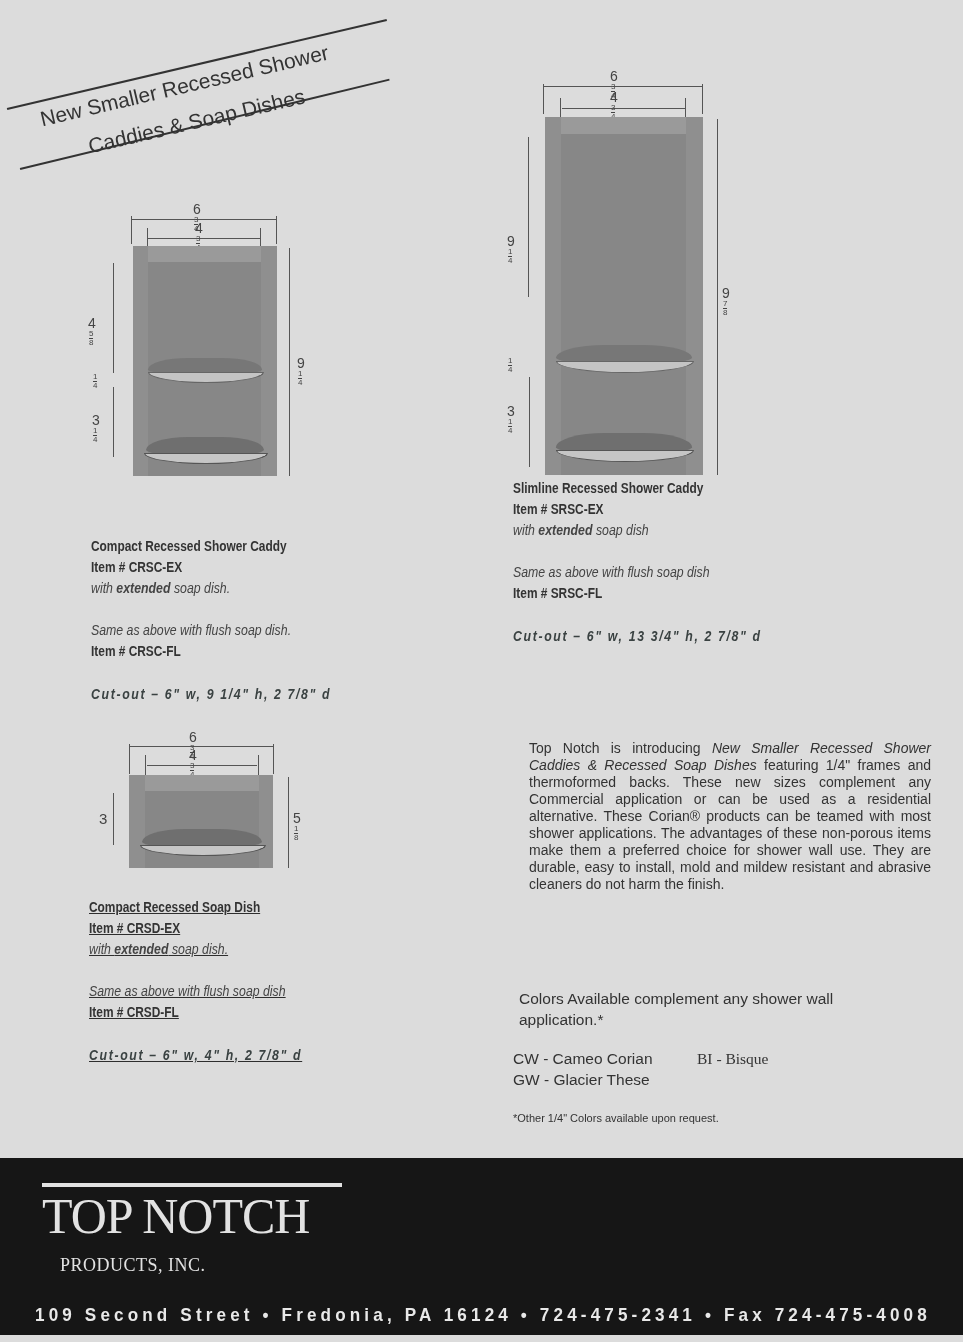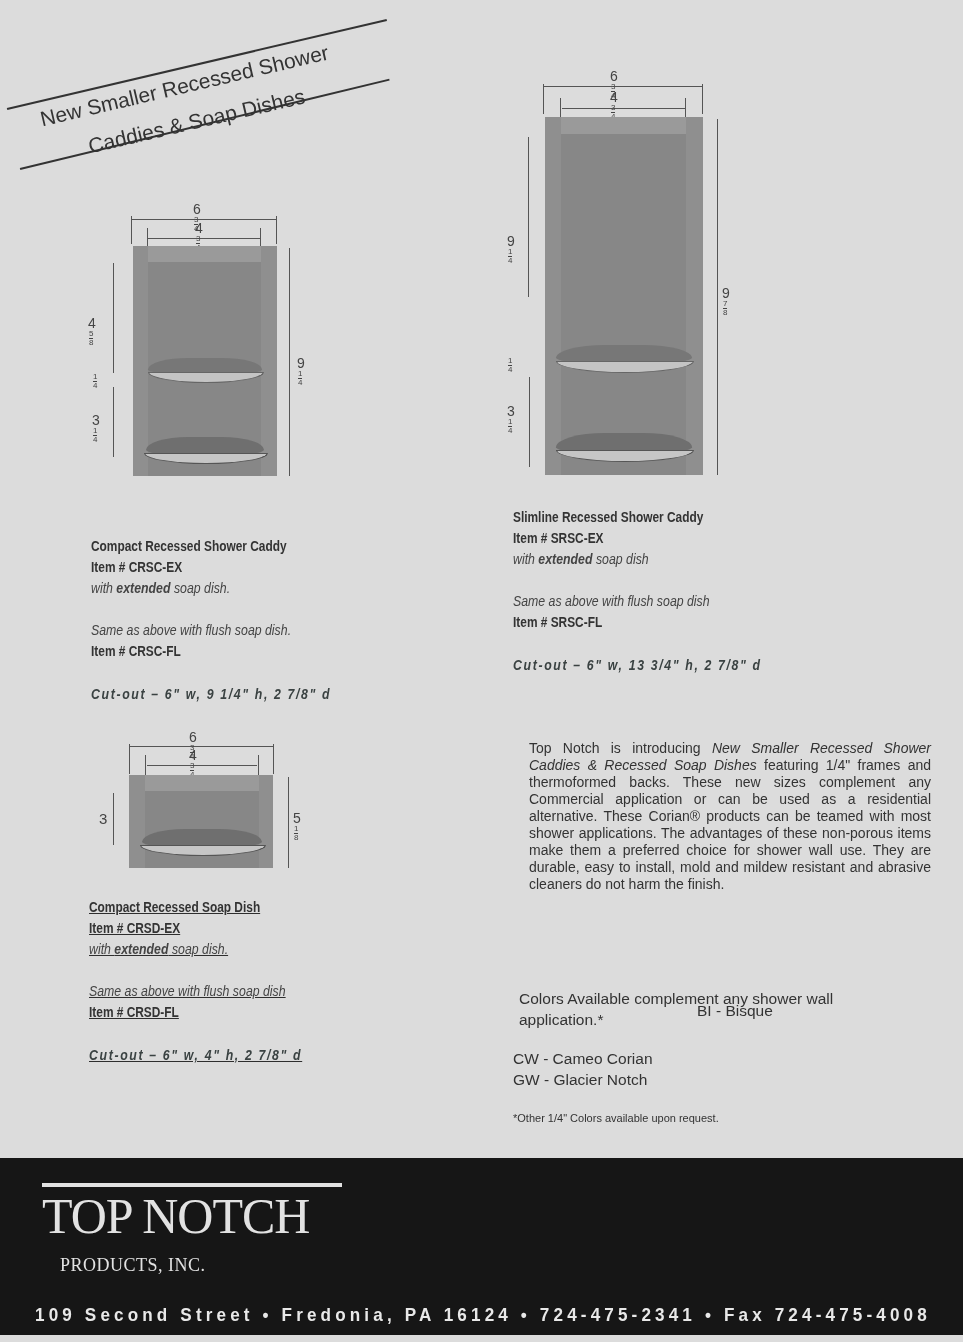--- a/index.html
+++ b/index.html
@@ -166,21 +166,21 @@
   <div class="ptitle">Compact Recessed Shower Caddy</div>
   <div class="pitem">Item # CRSC-EX</div>
   <div class="pital"><span>with </span><b>extended</b><span> soap dish.</span></div>
   <div></div>
   <div class="pital">Same as above with flush soap dish.</div>
   <div class="pitem">Item # CRSC-FL</div>
   <div></div>
   <div class="pcut">Cut-out – 6" w, 9 1/4" h, 2 7/8" d</div>
 </div>
 
-<div class="block" style="left:513px;top:507px;">
+<div class="block" style="left:513px;top:478px;">
   <div class="ptitle">Slimline Recessed Shower Caddy</div>
   <div class="pitem">Item # SRSC-EX</div>
   <div class="pital"><span>with </span><b>extended</b><span> soap dish</span></div>
   <div></div>
   <div class="pital">Same as above with flush soap dish</div>
   <div class="pitem">Item # SRSC-FL</div>
   <div></div>
   <div class="pcut">Cut-out – 6" w, 13 3/4" h, 2 7/8" d</div>
 </div>
 
@@ -192,22 +192,22 @@
   <div class="pital">Same as above with flush soap dish</div>
   <div class="pitem">Item # CRSD-FL</div>
   <div></div>
   <div class="pcut">Cut-out – 6" w, 4" h, 2 7/8" d</div>
 </div>
 
 <div class="para"><span>Top Notch is introducing </span><i>New Smaller Recessed Shower Caddies &amp; Recessed Soap Dishes</i><span> featuring 1/4" frames and thermoformed backs. These new sizes complement any Commercial application or can be used as a residential alternative. These Corian® products can be teamed with most shower applications. The advantages of these non-porous items make them a preferred choice for shower wall use. They are durable, easy to install, mold and mildew resistant and abrasive cleaners do not harm the finish.</span></div>
 
 <div class="colors" style="top:988px;width:380px;line-height:21px;margin-left:6px;">Colors Available complement any shower wall application.*</div>
 <div class="colors" style="top:1050px;">CW - Cameo Corian</div>
-<div class="colors" style="left:697px;top:1002px;">BI - Bisque</div>
-<div class="colors" style="top:1071px;">GW - Glacier Notch</div>
+<div class="colors" style="left:697px;top:1050px;font-family:Liberation Serif, serif;">BI - Bisque</div>
+<div class="colors" style="top:1071px;">GW - Glacier These</div>
 <div class="colors" style="top:1112px;font-size:11px;">*Other 1/4" Colors available upon request.</div>
 
 <div class="footer">
   <div class="logo">
     <div class="bar"></div>
     <div class="name">TOP NOTCH</div>
     <div class="sub">PRODUCTS, INC.</div>
   </div>
   <div class="addr">109 Second Street • Fredonia, PA 16124 • 724-475-2341 • Fax 724-475-4008</div>
 </div>

